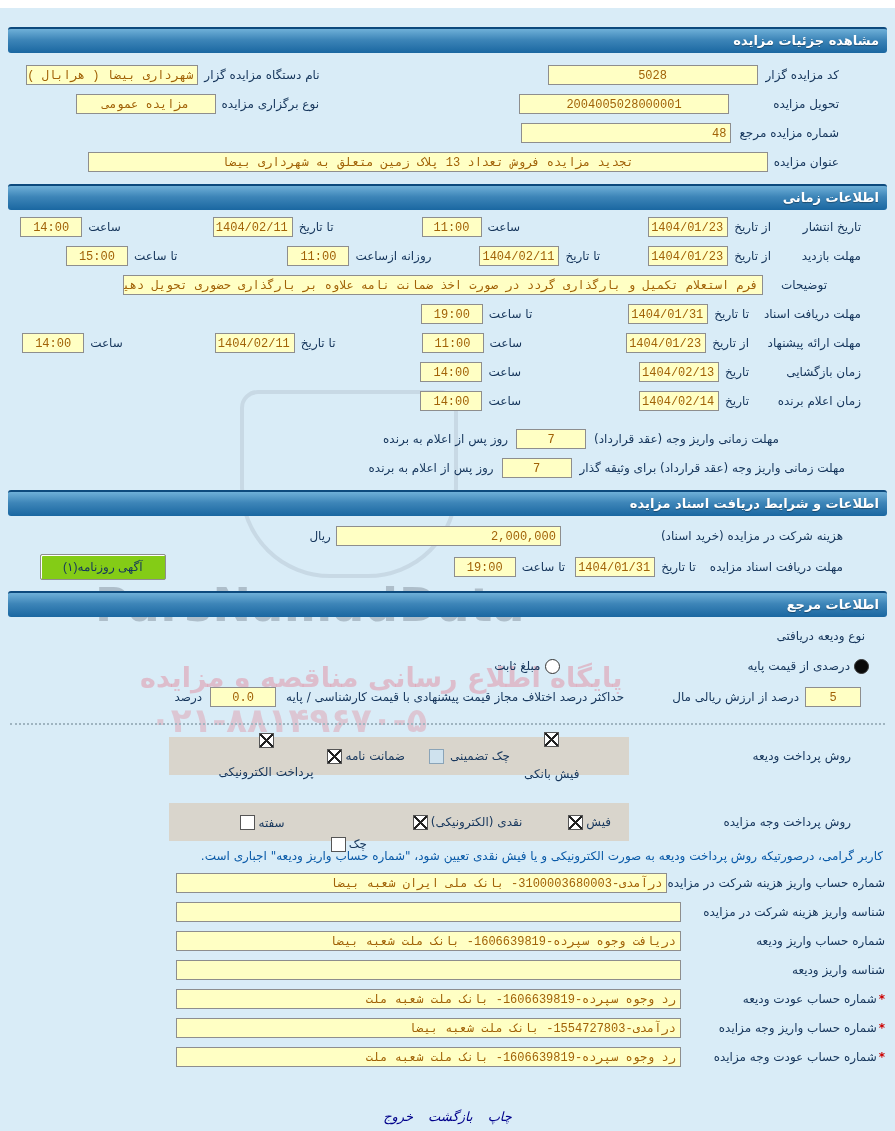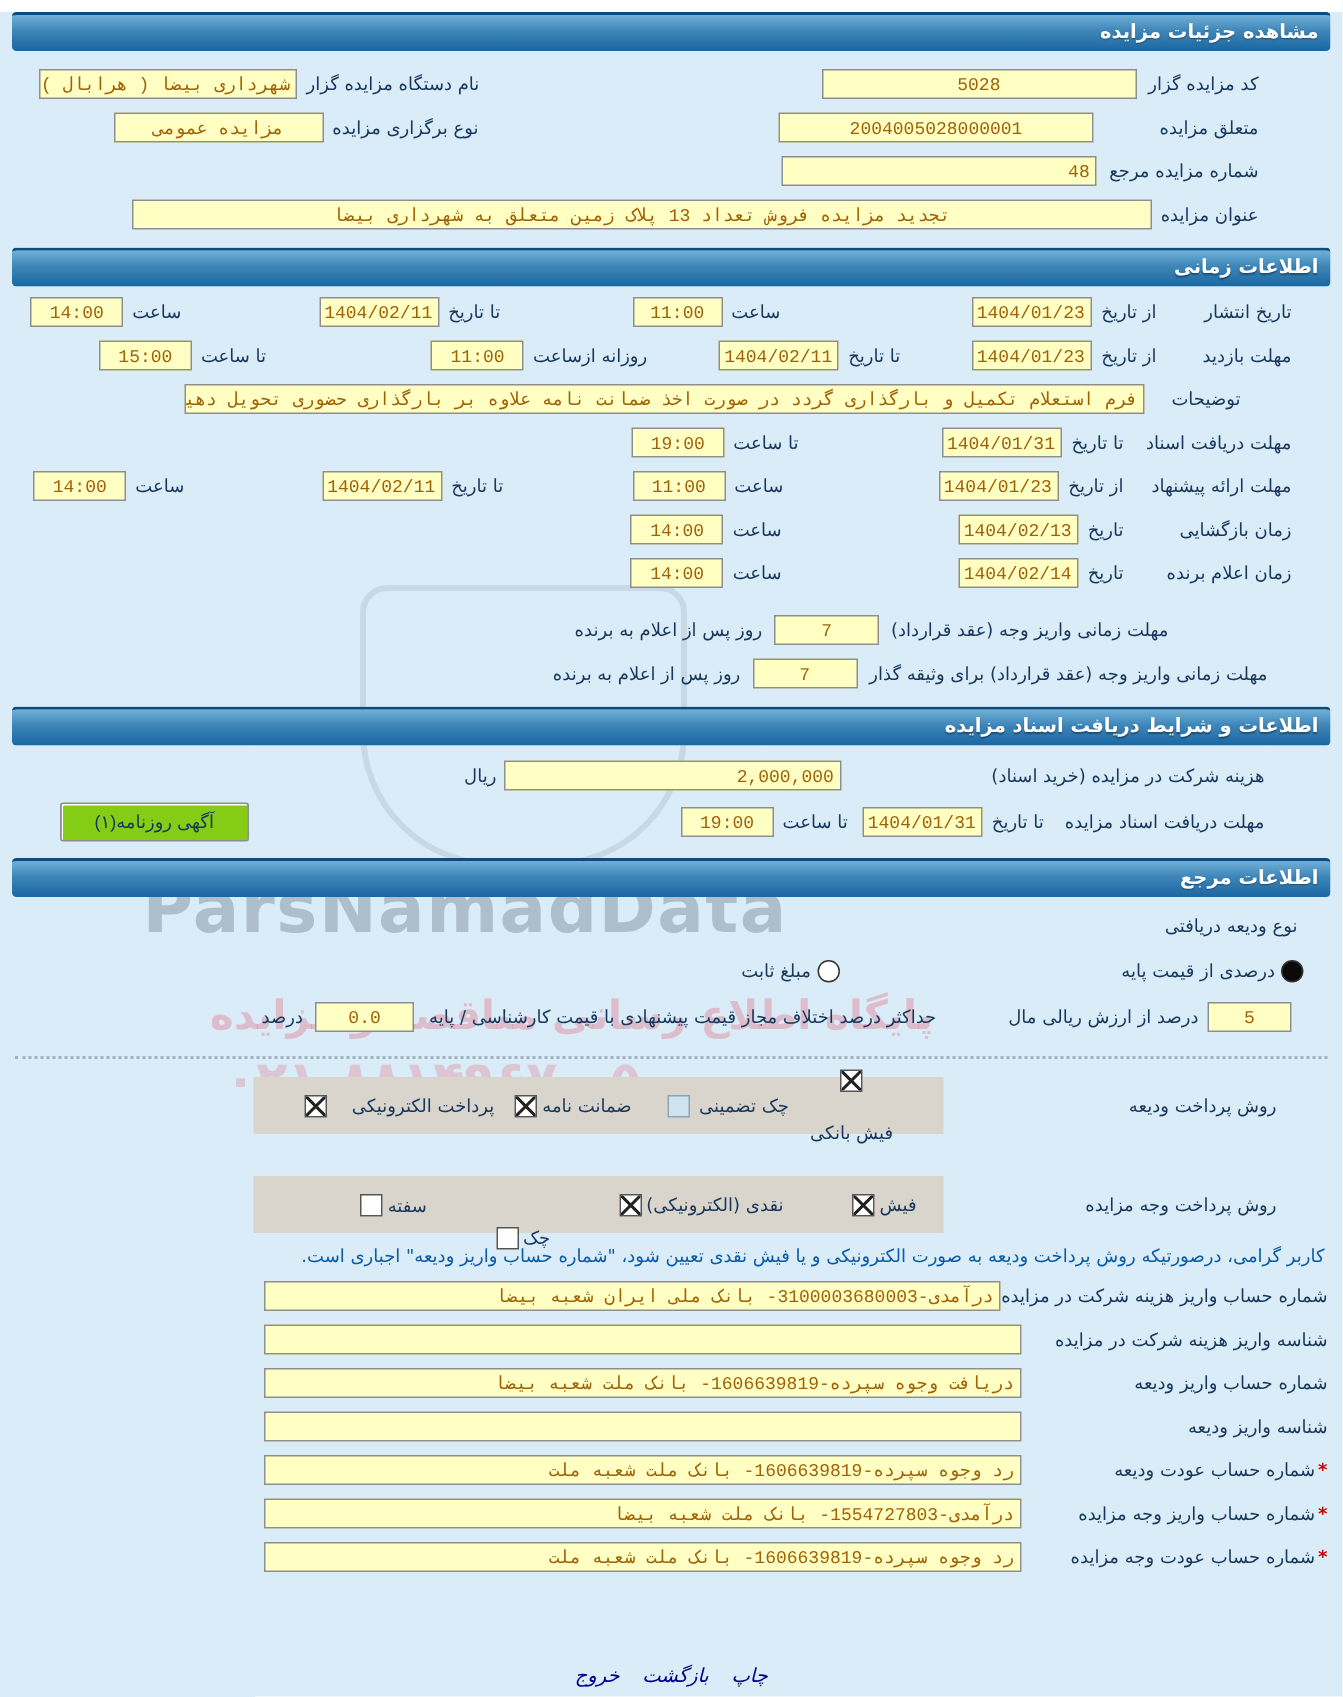--- a/index.html
+++ b/index.html
@@ -3,21 +3,21 @@
 <meta charset="utf-8">
 <style>
   html,body{margin:0;padding:0;width:895px;height:1131px;overflow:hidden;
     font-family:"DejaVu Sans",sans-serif;background:#ffffff;}
   .page{position:relative;width:895px;height:1131px;background:#d9ecf7;direction:rtl;}
   .topstrip{height:8px;background:#ffffff;}
   .wrap{padding:0 8px;position:relative;z-index:2;}
   .secbar{height:26px;line-height:24px;color:#fff;font-weight:bold;font-size:13px;
     padding:0 8px;box-sizing:border-box;border-top:2px solid #0d4a7d;border-radius:3px;
     background:linear-gradient(180deg,#6fb0d8 0%,#3d85b8 45%,#1a67a1 100%);
-    text-shadow:0 1px 1px rgba(0,0,0,.35);}
+    text-shadow:0 1px 1px rgba(0,0,0,.35);margin-top:19px;}
   .row{display:flex;align-items:center;height:24px;margin-top:5px;font-size:12px;}
   .lbl{color:#16365c;white-space:nowrap;}
   .field{background:#ffffc4;border:1px solid #8e8e8e;height:20px;line-height:20px;
     box-sizing:border-box;padding:0 4px;font-size:12px;color:#a16207;overflow:hidden;
     white-space:nowrap;font-family:Liberation Mono, monospace;}
   .center{text-align:center}.start{text-align:right}
   .cb{width:13px;height:13px;border:1px solid #555;background:#fff;display:inline-block;
     position:relative;flex:0 0 auto;}
   .cb.on::before{content:"";position:absolute;inset:0;
     background:linear-gradient(45deg,transparent 43%,#222 46%,#222 54%,transparent 57%),
@@ -62,21 +62,21 @@
     <div class="secbar">مشاهده جزئیات مزایده</div>
 
     <div class="row" style="margin-top:10px;padding-right:48px;">
       <span class="lbl">کد مزایده گزار</span>
       <span class="field center" style="width:210px;margin-right:8px;">5028</span>
       <span style="width:228px"></span>
       <span class="lbl">نام دستگاه مزایده گزار</span>
       <span class="field start" style="width:172px;margin-right:6px;">شهرداری بیضا ( هرابال ) استا</span>
     </div>
     <div class="row" style="padding-right:48px;">
-      <span class="lbl" style="width:102px">متعلق مزایده</span>
+      <span class="lbl" style="width:102px">تحویل مزایده</span>
       <span class="field center" style="width:210px;margin-right:8px;">2004005028000001</span>
       <span style="width:200px"></span>
       <span class="lbl">نوع برگزاری مزایده</span>
       <span class="field center" style="width:140px;margin-right:6px;">مزایده عمومی</span>
     </div>
     <div class="row" style="padding-right:48px;">
       <span class="lbl">شماره مزایده مرجع</span>
       <span class="field start" style="width:210px;margin-right:8px;">48</span>
     </div>
     <div class="row" style="padding-right:48px;">
@@ -212,21 +212,21 @@
       <span class="field center" style="width:66px;margin-right:10px;">0.0</span>
       <span class="lbl" style="margin-right:8px;">درصد</span>
     </div>
 
     <div class="dotted"></div>
 
     <div class="row" style="margin-top:12px;height:38px;padding-right:36px;">
       <span class="lbl" style="width:150px">روش پرداخت ودیعه</span>
       <span style="width:72px"></span>
       <div class="gpanel" style="width:460px;direction:ltr;gap:14px;justify-content:center;">
-        <span style="display:flex;align-items:center;gap:17px;">
+        <span style="display:flex;align-items:center;gap:17px;flex-direction:column;">
           <span class="cb on"></span>
           <span class="lbl">پرداخت الکترونیکی</span>
         </span>
         <span style="display:flex;align-items:center;gap:3px;">
           <span class="cb on"></span>
           <span class="lbl">ضمانت نامه</span>
         </span>
         <span style="display:flex;align-items:center;gap:6px;margin-left:10px;">
           <span class="cb dis"></span>
           <span class="lbl">چک تضمینی</span>

